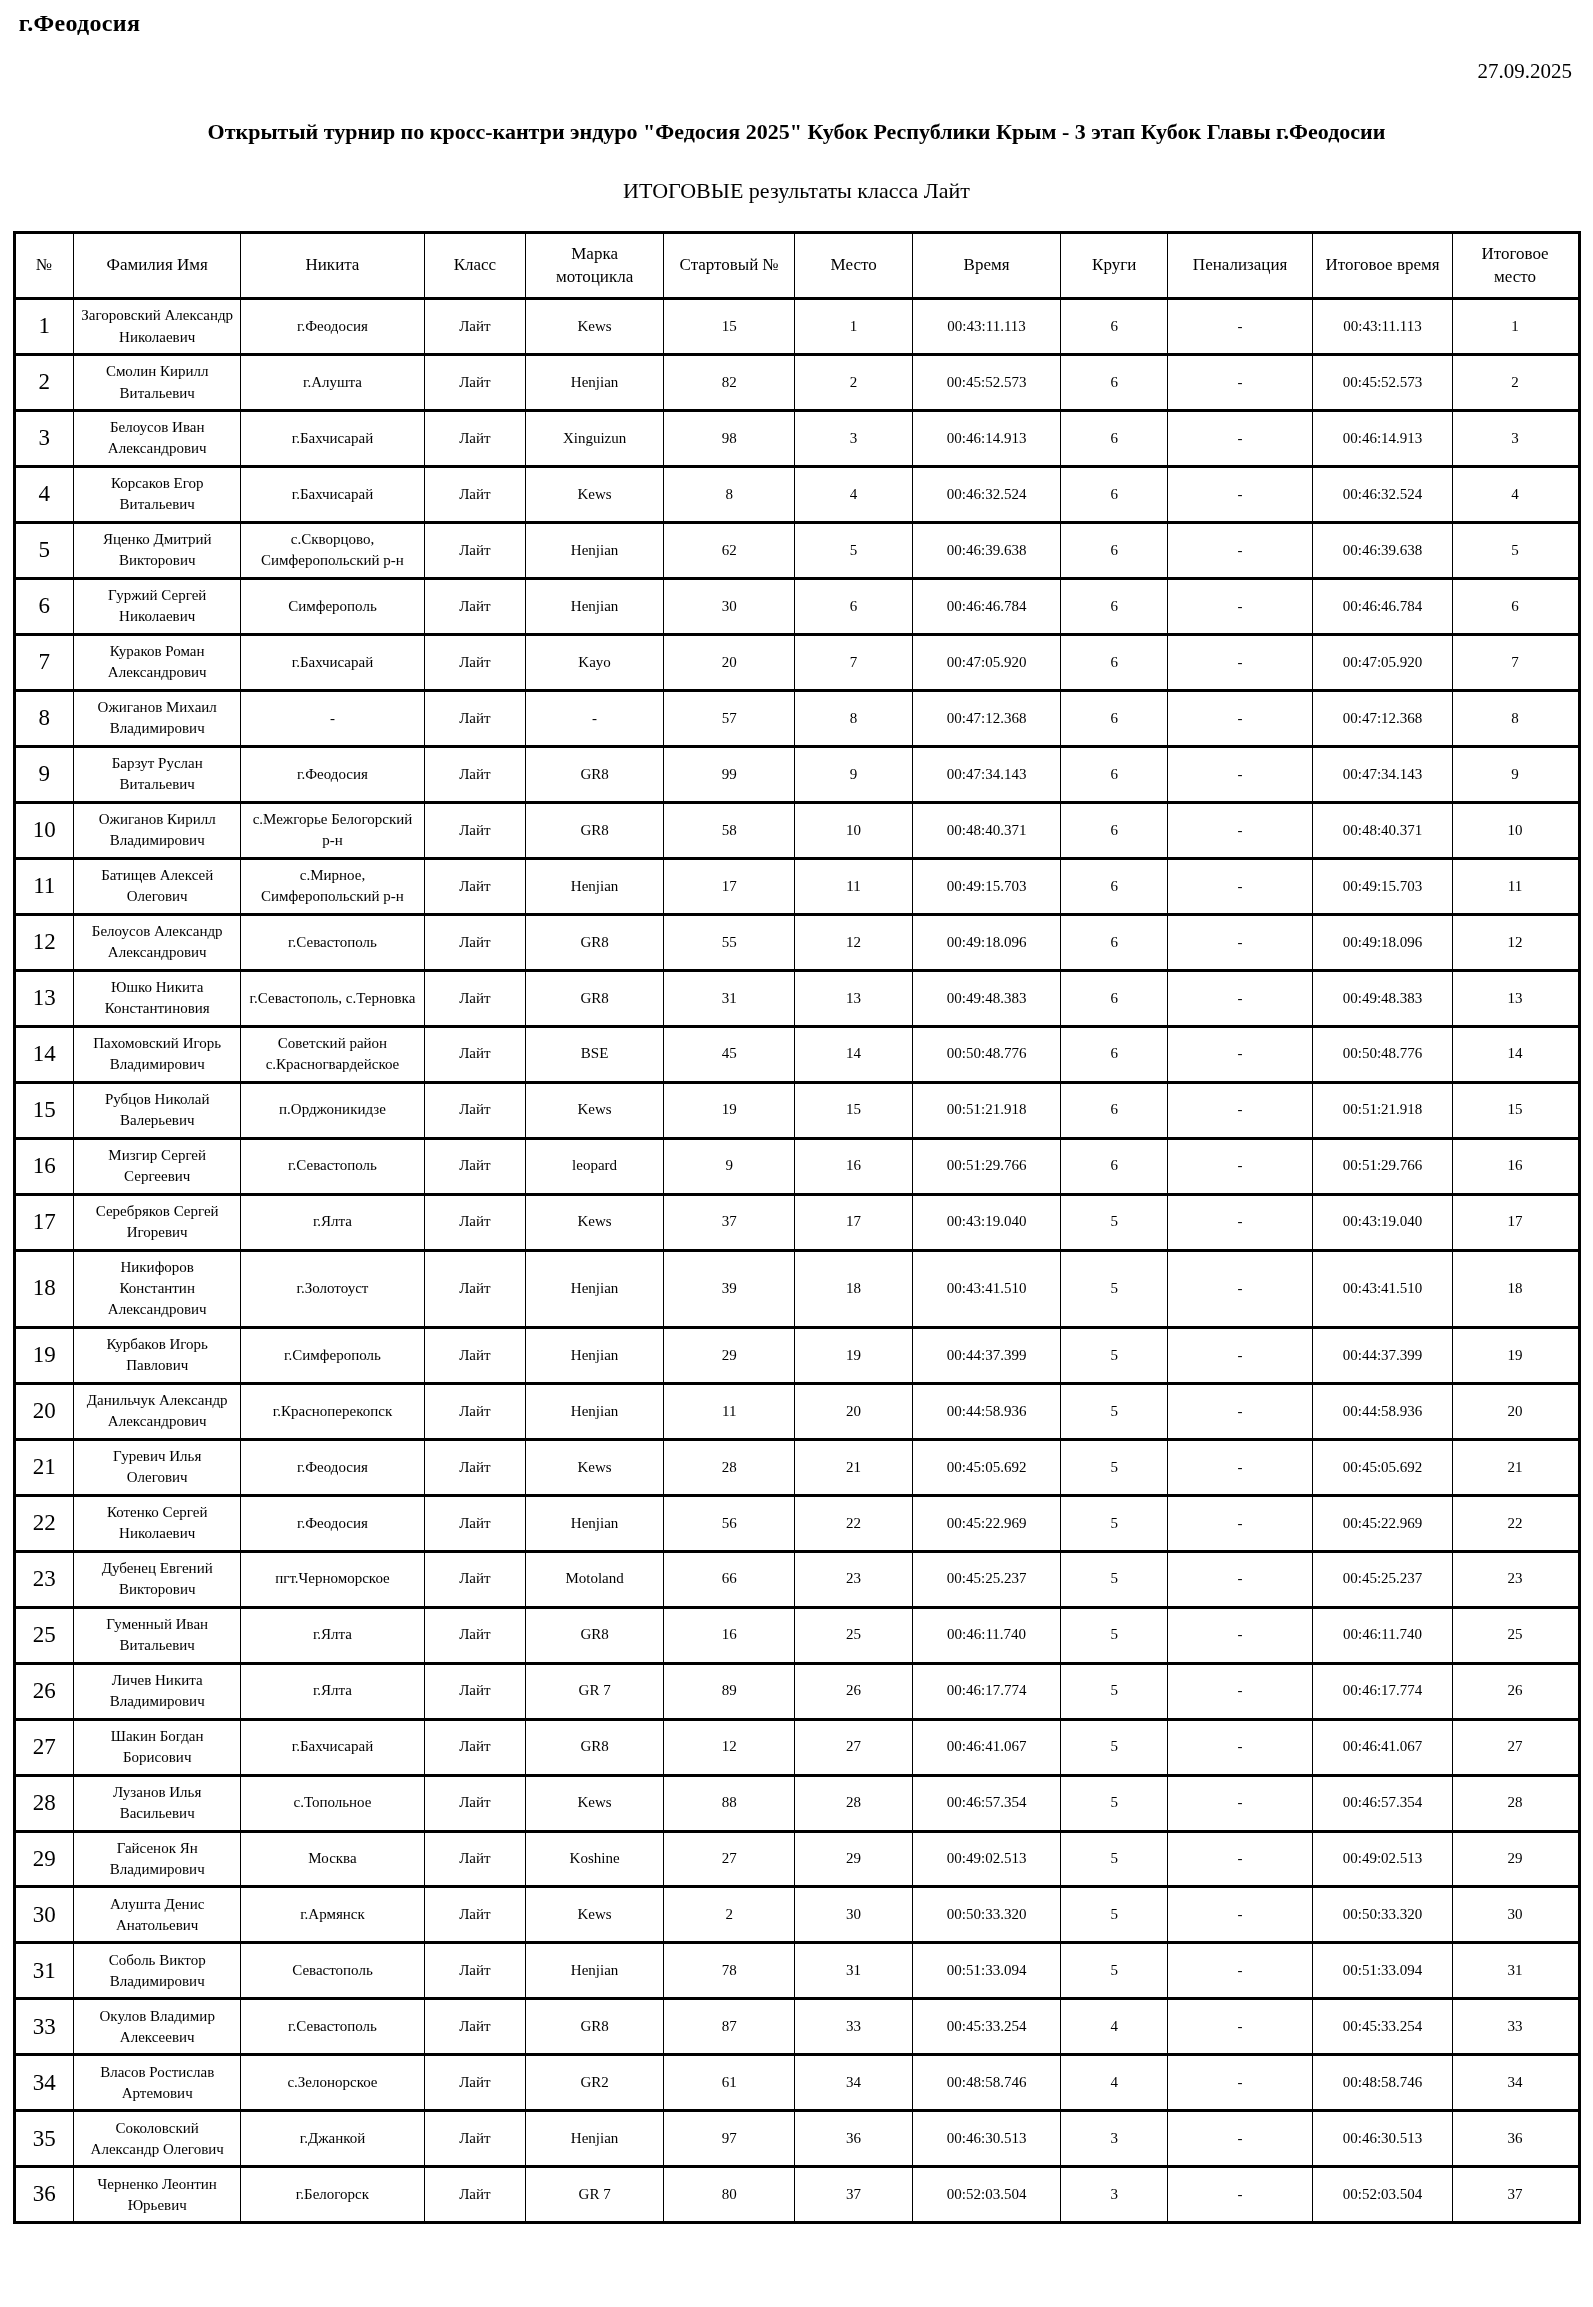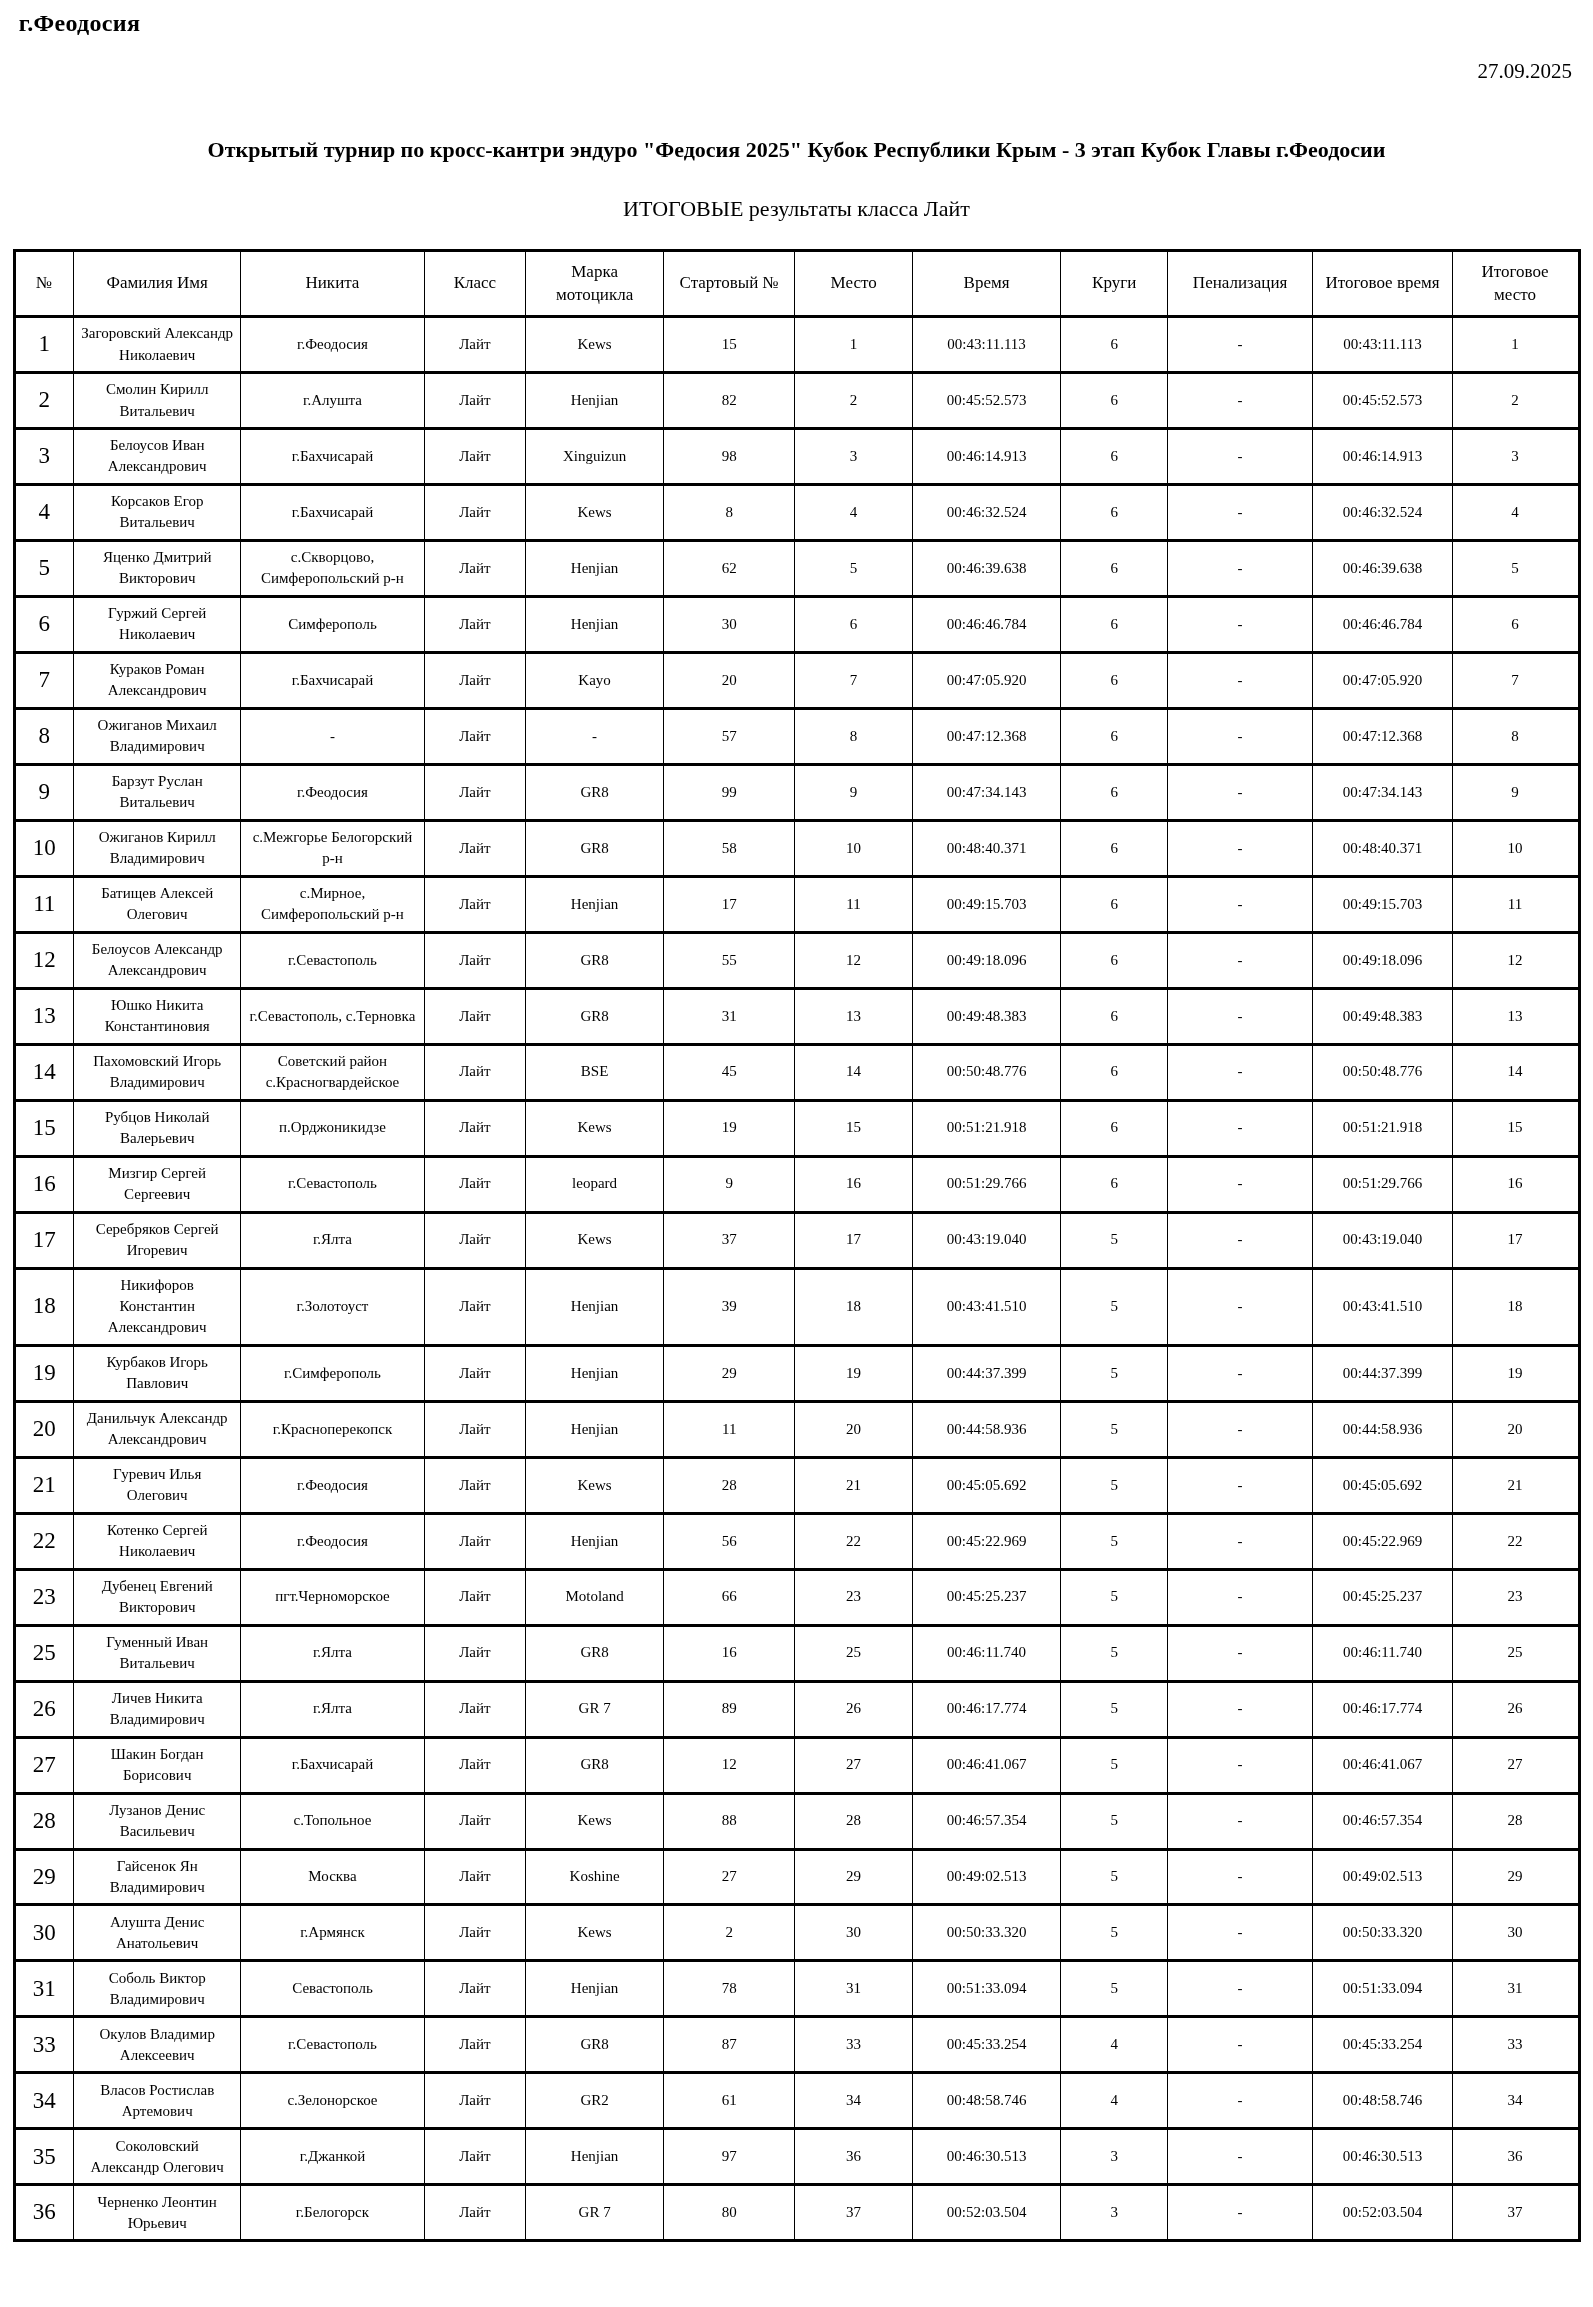--- a/index.html
+++ b/index.html
@@ -26,21 +26,21 @@
   .doc-date {
     text-align: right;
     font-size: 21px;
     font-weight: normal;
     margin: 22px 8.4px 0 0;
   }
   .doc-title {
     text-align: center;
     font-size: 22px;
     font-weight: bold;
-    margin: 53px 0 0 0;
+    margin: 35px 0 0 0;
   }
   .doc-subtitle {
     text-align: center;
     font-size: 22px;
     font-weight: normal;
     margin: 33px 0 27px 0;
   }
   table.results {
     width: 1568px;
     border-collapse: collapse;
@@ -486,21 +486,21 @@
           <td>12</td>
           <td>27</td>
           <td>00:46:41.067</td>
           <td>5</td>
           <td>-</td>
           <td>00:46:41.067</td>
           <td>27</td>
         </tr>
         <tr>
           <td class="num">28</td>
-          <td>Лузанов Денис Васильевич</td>
+          <td>Лузанов Илья Васильевич</td>
           <td>с.Топольное</td>
           <td>Лайт</td>
           <td>Kews</td>
           <td>88</td>
           <td>28</td>
           <td>00:46:57.354</td>
           <td>5</td>
           <td>-</td>
           <td>00:46:57.354</td>
           <td>28</td>

